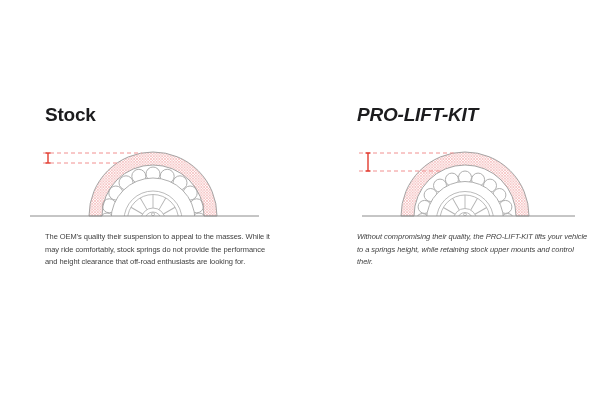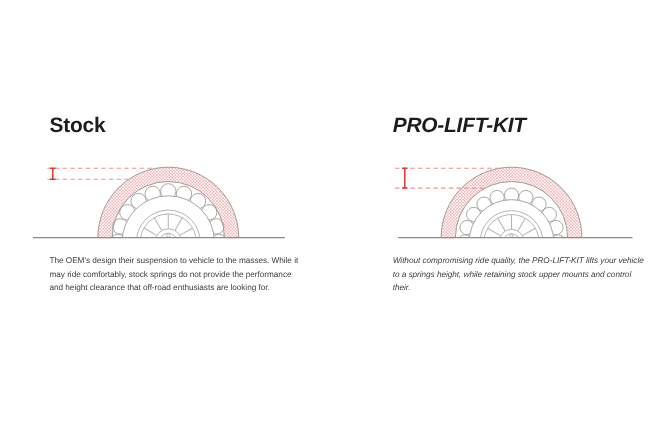--- a/index.html
+++ b/index.html
@@ -96,21 +96,21 @@
         <line x1="18" y1="18" x2="92" y2="18" stroke="#f19090" stroke-width="1" stroke-dasharray="4 3"></line>
         <g stroke="#e23b2e" stroke-width="1.4">
           <line x1="23" y1="8" x2="23" y2="18"></line>
           <line x1="20.5" y1="8" x2="25.5" y2="8"></line>
           <line x1="20.5" y1="18" x2="25.5" y2="18"></line>
         </g>
       </g>
     </svg>
 
     <div class="desc">
-      <div class="line">The OEM's design their suspension to vehicle to the masses. While it</div>
+      <div class="line">The OEM's quality their suspension to appeal to the masses. While it</div>
       <div class="line">may ride comfortably, stock springs do not provide the performance</div>
       <div class="line">and height clearance that off-road enthusiasts are looking for.</div>
     </div>
   </div>
 
   <div class="panel right">
     <div class="panel-title">PRO-LIFT-KIT</div>
 
     <svg class="illus" viewBox="0 0 260 73">
       <defs>
@@ -177,19 +177,19 @@
         <line x1="22" y1="26" x2="104" y2="26" stroke="#f19090" stroke-width="1" stroke-dasharray="4 3"></line>
         <g stroke="#e23b2e" stroke-width="1.4">
           <line x1="31" y1="8" x2="31" y2="26"></line>
           <line x1="28.5" y1="8" x2="33.5" y2="8"></line>
           <line x1="28.5" y1="26" x2="33.5" y2="26"></line>
         </g>
       </g>
     </svg>
 
     <div class="desc">
-      <div class="line">Without compromising ride quality, the PRO-LIFT-KIT lifts your vehicle</div>
+      <div class="line">Without compromising their quality, the PRO-LIFT-KIT lifts your vehicle</div>
       <div class="line">to a springs height, while retaining stock upper mounts and control</div>
       <div class="line">their.</div>
     </div>
   </div>
 
 </div>
 
 </body></html>

